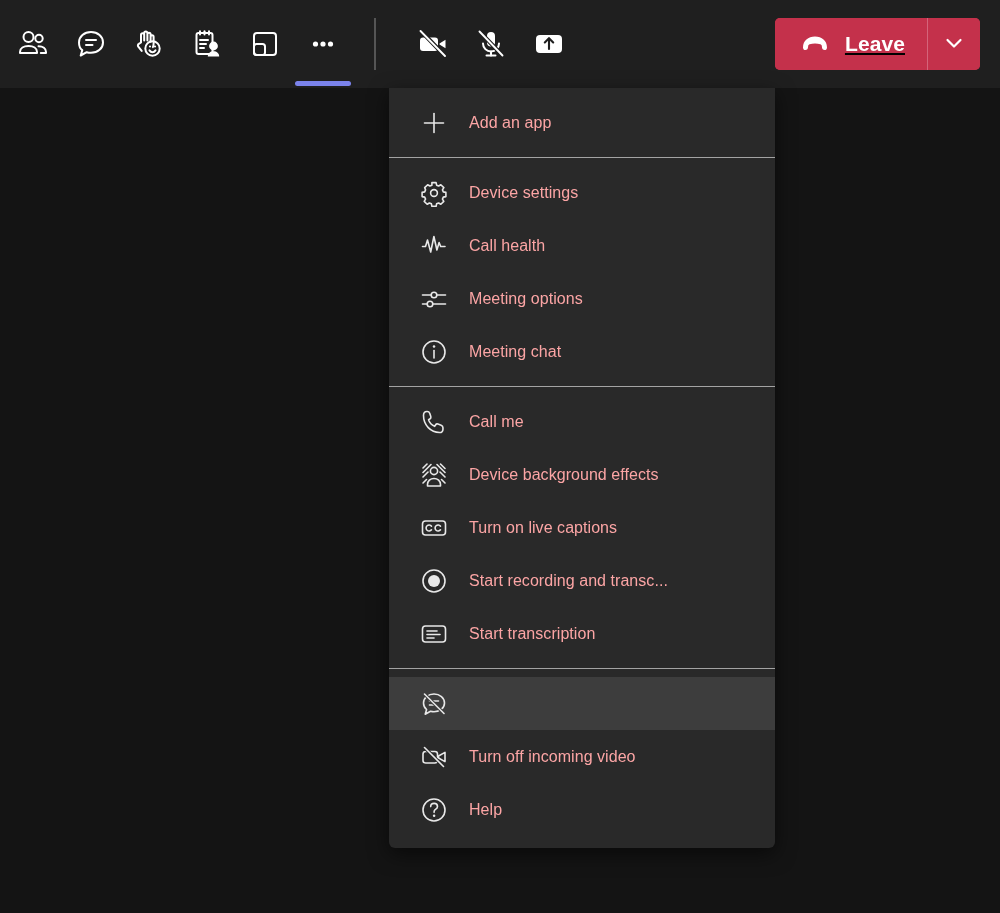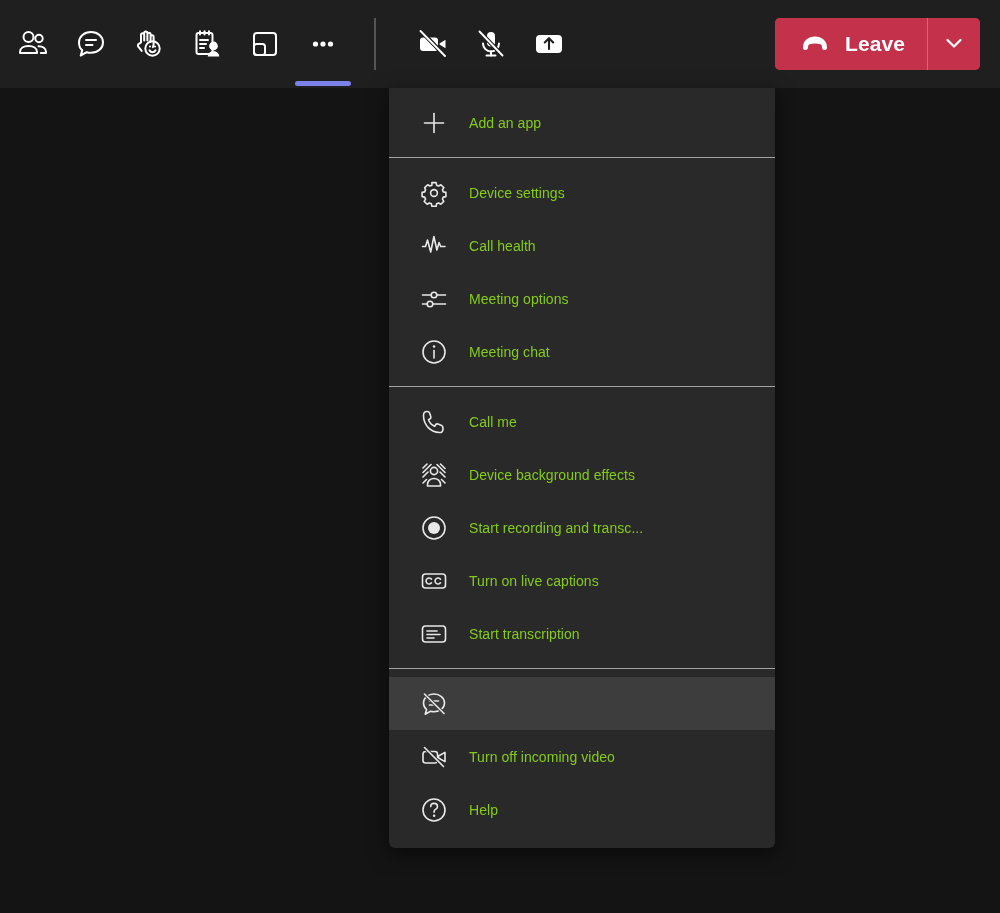--- a/index.html
+++ b/index.html
@@ -72,20 +72,21 @@
 
   
   .leave-wrap {
     display: flex;
     align-items: stretch;
     height: 52px;
     margin-right: 20px;
     border-radius: 5px;
     overflow: hidden;
     background: #c4314b;
+    text-decoration: underline;
   }
 
   .leave-main {
     display: flex;
     align-items: center;
     gap: 14px;
     padding: 0 22px 0 24px;
     cursor: pointer;
     background: #c4314b;
     border: none;
@@ -144,22 +145,22 @@
   .menu-icon {
     width: 34px;
     min-width: 34px;
     display: flex;
     align-items: center;
     justify-content: center;
     margin-right: 18px;
   }
 
   .menu-label {
-    color: #84cc16;
-    font-size: 14px;
+    color: #fca5a5;
+    font-size: 16px;
     letter-spacing: 0.05px;
     white-space: nowrap;
   }
 
   .ico { stroke: #e8e8e8; fill: none; stroke-width: 1.6; stroke-linecap: round; stroke-linejoin: round; }
   .tb-ico { stroke: #ffffff; fill: none; stroke-width: 2; stroke-linecap: round; stroke-linejoin: round; }
 </style>
 </head>
 <body>
 
@@ -405,36 +406,36 @@
           <circle class="ico" cx="14" cy="10" r="3.6"></circle>
           <path class="ico" d="M7.5 23.5c0-3.6 2.9-6 6.5-6s6.5 2.4 6.5 6v1.5h-13z"></path>
         </svg>
       </span>
       <span class="menu-label">Device background effects</span>
     </button>
 
     <button class="menu-item">
       <span class="menu-icon">
         <svg width="28" height="28" viewBox="0 0 28 28">
-          <circle class="ico" cx="14" cy="14" r="11" stroke-width="1.8"></circle>
-          <circle cx="14" cy="14" r="6" fill="#e8e8e8"></circle>
-        </svg>
-      </span>
-      <span class="menu-label">Start recording and transc...</span>
-    </button>
-
-    <button class="menu-item">
-      <span class="menu-icon">
-        <svg width="28" height="28" viewBox="0 0 28 28">
           <rect class="ico" x="2.5" y="7" width="23" height="14" rx="3"></rect>
           <path class="ico" d="M11.5 12.2a3 3 0 100 3.6" stroke-width="1.7"></path>
           <path class="ico" d="M20.5 12.2a3 3 0 100 3.6" stroke-width="1.7"></path>
         </svg>
       </span>
       <span class="menu-label">Turn on live captions</span>
+    </button>
+
+    <button class="menu-item">
+      <span class="menu-icon">
+        <svg width="28" height="28" viewBox="0 0 28 28">
+          <circle class="ico" cx="14" cy="14" r="11" stroke-width="1.8"></circle>
+          <circle cx="14" cy="14" r="6" fill="#e8e8e8"></circle>
+        </svg>
+      </span>
+      <span class="menu-label">Start recording and transc...</span>
     </button>
 
     <button class="menu-item">
       <span class="menu-icon">
         <svg width="28" height="28" viewBox="0 0 28 28">
           <rect class="ico" x="2.5" y="6" width="23" height="16" rx="3"></rect>
           <line class="ico" x1="7" y1="11" x2="17" y2="11" stroke-width="1.6"></line>
           <line class="ico" x1="7" y1="14.5" x2="20" y2="14.5" stroke-width="1.6"></line>
           <line class="ico" x1="7" y1="18" x2="14" y2="18" stroke-width="1.6"></line>
         </svg>

